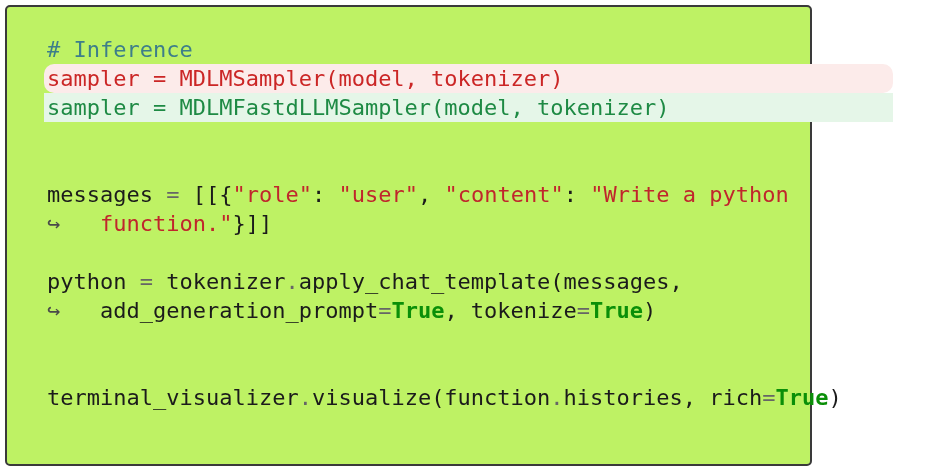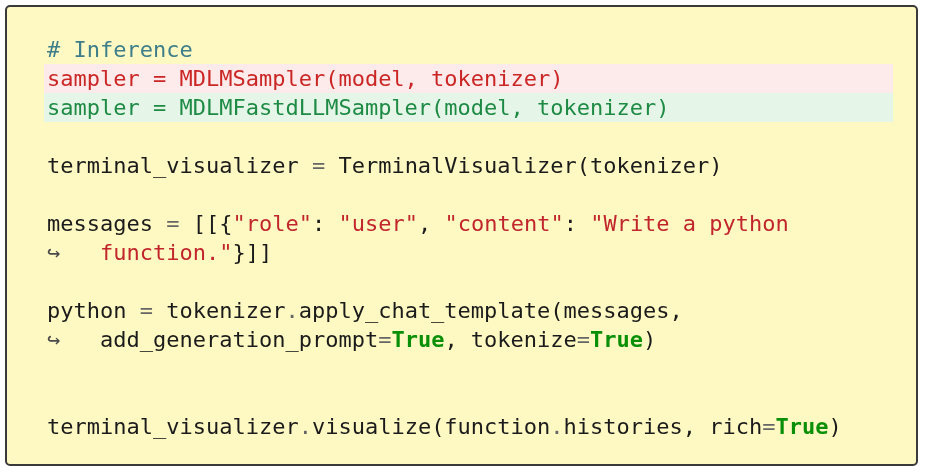--- a/index.html
+++ b/index.html
@@ -7,64 +7,63 @@
     padding: 0;
     width: 927px;
     height: 474px;
     background: #ffffff;
     overflow: hidden;
   }
   .frame {
     position: absolute;
     left: 5px;
     top: 5px;
-    width: 913px;
+    width: 807px;
     height: 461px;
     border: 2px solid var(--border, #3a3a3a);
     border-radius: 5px;
-    background: #fef9c3;
+    background: #bef264;
     box-sizing: border-box;
   }
   .code {
     position: absolute;
     left: 37px;
     top: 28px;
     font-family: "DejaVu Sans Mono", "Liberation Mono", monospace;
     font-size: 22px;
     line-height: 29px;
     color: var(--plain, #1b1b1b);
   }
   .line {
     white-space: pre;
     height: 29px;
     width: 849px;
     padding-left: 3px;
     box-sizing: border-box;
   }
-  .line.removed { background: var(--removed-bg, #fcebea); }
+  .line.removed { background: var(--removed-bg, #fcebea); border-radius: 10px; }
   .line.added   { background: var(--added-bg, #e5f6e8); }
   .tok-comment  { color: var(--comment, #3d7e8a); }
   .tok-operator { color: var(--operator, #666666); }
   .tok-string   { color: var(--string, #c0262c); }
   .tok-keyword  { color: var(--keyword, #0a8f08); font-weight: bold; }
   .tok-removed  { color: var(--removed-text, #cb2626); }
   .tok-added    { color: var(--added-text, #1e8a44); }
   .tok-arrow    { color: var(--arrow, #4a4a4a); }
   .tok-plain    { color: var(--plain, #1b1b1b); }
 </style>
 </head>
 <body>
 
 <div class="frame">
   <div class="code">
       <div class="line"><span class="tok-comment"># Inference</span></div>
       <div class="line removed"><span class="tok-removed">sampler = MDLMSampler(model, tokenizer)</span></div>
       <div class="line added"><span class="tok-added">sampler = MDLMFastdLLMSampler(model, tokenizer)</span></div>
       <div class="line"></div>
-      <div class="line"><span class="tok-plain">terminal_visualizer </span><span class="tok-operator">=</span><span class="tok-plain"> TerminalVisualizer(tokenizer)</span></div>
       <div class="line"></div>
       <div class="line"><span class="tok-plain">messages </span><span class="tok-operator">=</span><span class="tok-plain"> [[{</span><span class="tok-string">"role"</span><span class="tok-plain">: </span><span class="tok-string">"user"</span><span class="tok-plain">, </span><span class="tok-string">"content"</span><span class="tok-plain">: </span><span class="tok-string">"Write a python</span></div>
       <div class="line"><span class="tok-arrow">↪</span><span class="tok-plain">   </span><span class="tok-string">function."</span><span class="tok-plain">}]]</span></div>
       <div class="line"></div>
       <div class="line"><span class="tok-plain">python </span><span class="tok-operator">=</span><span class="tok-plain"> tokenizer</span><span class="tok-operator">.</span><span class="tok-plain">apply_chat_template(messages,</span></div>
       <div class="line"><span class="tok-arrow">↪</span><span class="tok-plain">   add_generation_prompt</span><span class="tok-operator">=</span><span class="tok-keyword">True</span><span class="tok-plain">, tokenize</span><span class="tok-operator">=</span><span class="tok-keyword">True</span><span class="tok-plain">)</span></div>
       <div class="line"></div>
       <div class="line"></div>
       <div class="line"><span class="tok-plain">terminal_visualizer</span><span class="tok-operator">.</span><span class="tok-plain">visualize(function</span><span class="tok-operator">.</span><span class="tok-plain">histories, rich</span><span class="tok-operator">=</span><span class="tok-keyword">True</span><span class="tok-plain">)</span></div>
     </div>

